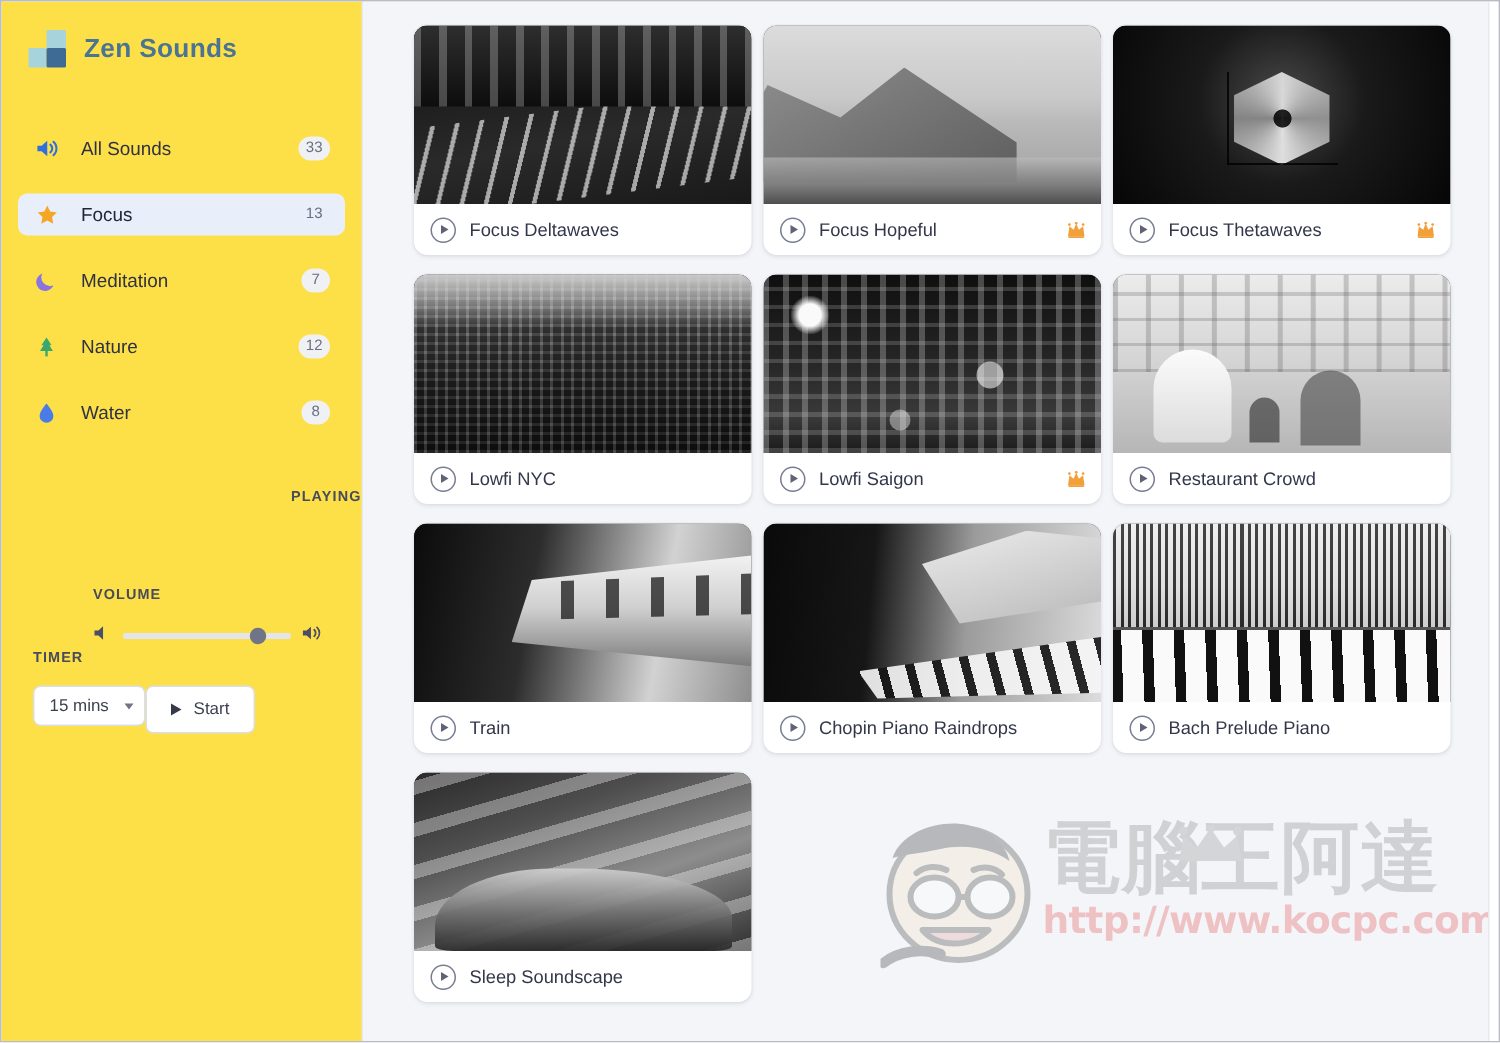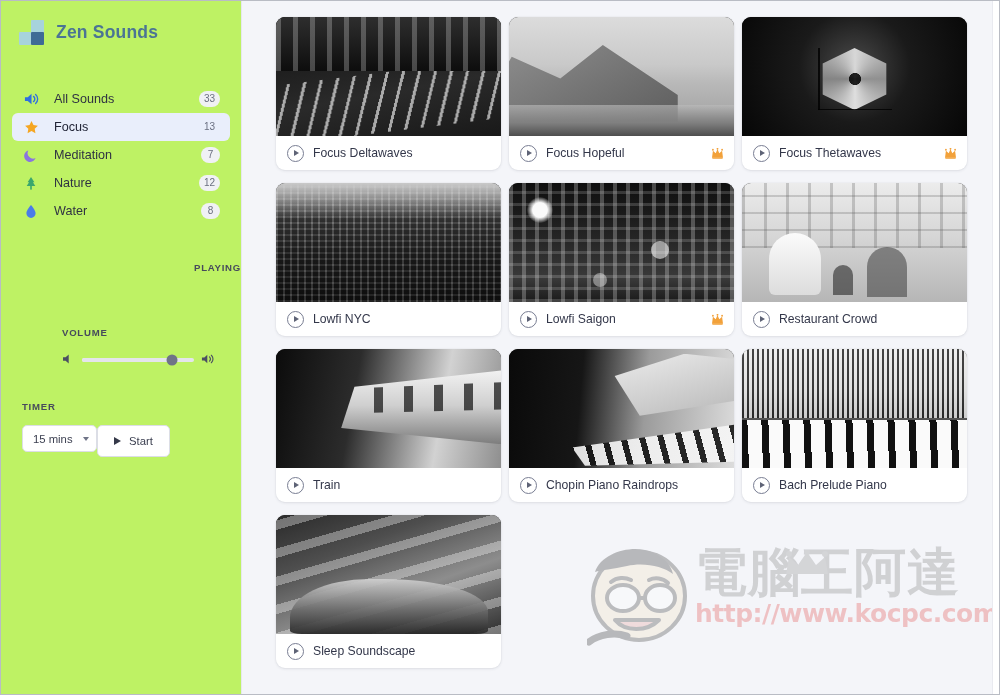--- a/index.html
+++ b/index.html
@@ -20,21 +20,21 @@
     border: 1px solid #b9bcc4;
     display: flex;
     overflow: hidden;
   }
 
   
   #sidebar {
     width: 241px;
     min-width: 241px;
     height: 100%;
-    background: #bef264;
+    background: #fde047;
     border-right: 1px solid #e6e8ee;
     padding: 0 0 0 0;
     position: relative;
   }
 
   .brand {
     display: flex;
     align-items: center;
     gap: 11px;
     padding: 19px 0 0 18px;
@@ -60,21 +60,21 @@
   }
 
   .nav {
     margin-top: 40px;
     padding: 0 11px;
   }
   .nav-item {
     display: flex;
     align-items: center;
     height: 28px;
-    margin-bottom: 0px;
+    margin-bottom: 16px;
     padding: 0 10px 0 9px;
     border-radius: 6px;
     cursor: pointer;
     position: relative;
   }
   .nav-item + .nav-item { margin-top: 0px; }
   .nav-item.active { background: #e9eefb; }
   .nav-icon {
     width: 20px;
     display: flex;
@@ -140,21 +140,21 @@
   .slider-thumb {
     position: absolute;
     top: 50%;
     width: 11px; height: 11px;
     border-radius: 50%;
     background: #6f7487;
     transform: translate(-50%, -50%);
     cursor: pointer;
   }
 
-  #timer-section { margin-top: 32px; }
+  #timer-section { }
   .timer-row {
     display: flex;
     padding: 13px 0 0 21px;
   }
   .timer-select {
     width: 75px;
     height: 27px;
     border: 1px solid #dcdee6;
     border-radius: 5px;
     background: #ffffff;

